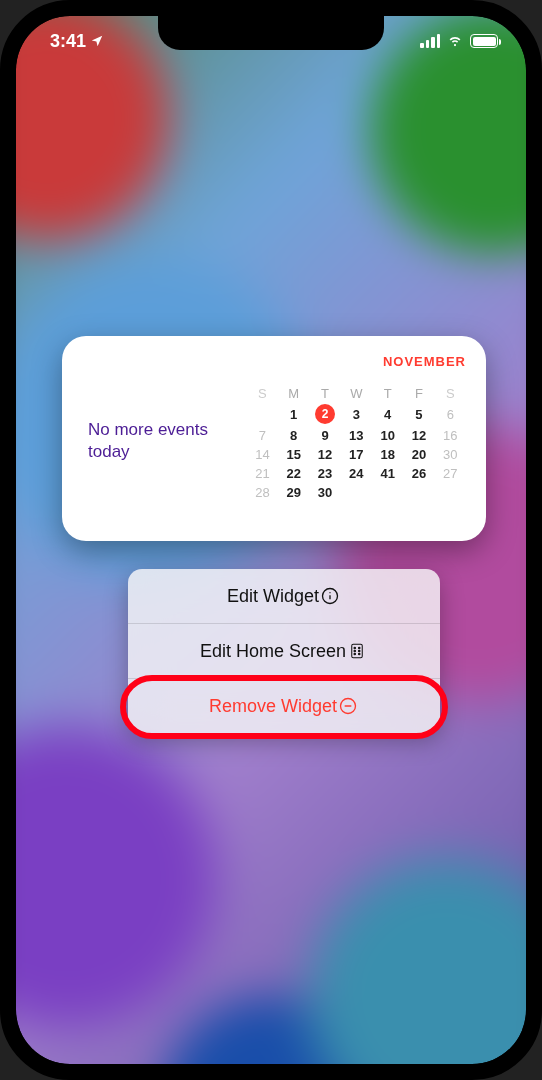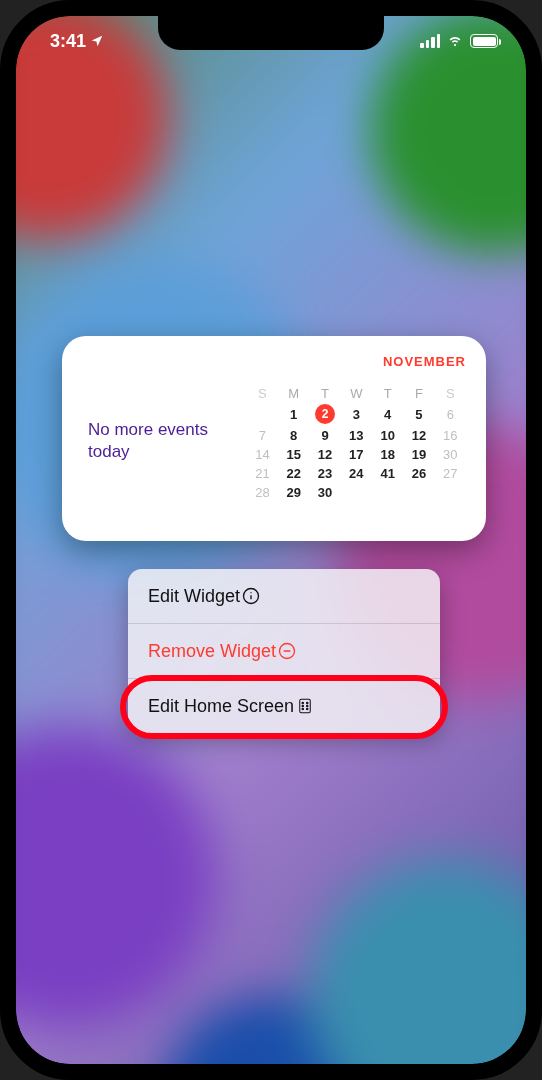--- a/index.html
+++ b/index.html
@@ -147,21 +147,21 @@
     left: 112px;
     width: 312px;
     background: rgba(245,245,247,0.82);
     backdrop-filter: blur(20px);
     border-radius: 14px;
     overflow: hidden;
     box-shadow: 0 8px 24px rgba(0,0,0,0.3);
   }
   .menu-item {
     display: flex;
-    justify-content: flex-start;
+    justify-content: center;
     align-items: center;
     padding: 16px 20px;
     font-size: 18px;
     color: #111;
     border-bottom: 0.5px solid rgba(0,0,0,0.12);
   }
   .menu-item:last-child { border-bottom: none; }
   .menu-item.destructive { color: #ff3b30; }
   .menu-icon { display:inline-flex; width:22px; height:22px; align-items:center; justify-content:center; }
 
@@ -260,21 +260,21 @@
                 <td>10</td>
                 <td>12</td>
                 <td class="wknd">16</td>
               </tr>
               <tr>
                 <td class="wknd">14</td>
                 <td>15</td>
                 <td>12</td>
                 <td>17</td>
                 <td>18</td>
-                <td>19</td>
+                <td>20</td>
                 <td class="wknd">30</td>
               </tr>
               <tr>
                 <td class="wknd">21</td>
                 <td>22</td>
                 <td>23</td>
                 <td>24</td>
                 <td>41</td>
                 <td>26</td>
                 <td class="wknd">27</td>
@@ -294,43 +294,43 @@
     </div>
 
     <div class="context-menu" id="context-menu">
         <div class="menu-item">
           <span>Edit Widget</span>
           <span class="menu-icon">
             <svg viewBox="0 0 24 24" width="20" height="20" fill="none" stroke="#111" stroke-width="1.6">
               <circle cx="12" cy="12" r="9"></circle>
               <line x1="12" y1="11" x2="12" y2="16"></line>
               <circle cx="12" cy="8" r="0.8" fill="#111" stroke="none"></circle>
-            </svg>
-          </span>
-        </div>
-        <div class="menu-item destructive">
-          <span>Remove Widget</span>
-          <span class="menu-icon">
-            <svg viewBox="0 0 24 24" width="20" height="20" fill="none" stroke="#ff3b30" stroke-width="1.6">
-              <circle cx="12" cy="12" r="9"></circle>
-              <line x1="8" y1="12" x2="16" y2="12"></line>
             </svg>
           </span>
         </div>
         <div class="menu-item">
           <span>Edit Home Screen</span>
           <span class="menu-icon">
             <svg viewBox="0 0 24 24" width="18" height="20" fill="none" stroke="#111" stroke-width="1.4">
               <rect x="5" y="3" width="14" height="18" rx="2"></rect>
               <circle cx="9" cy="8" r="1" fill="#111"></circle>
               <circle cx="15" cy="8" r="1" fill="#111"></circle>
               <circle cx="9" cy="12" r="1" fill="#111"></circle>
               <circle cx="15" cy="12" r="1" fill="#111"></circle>
               <circle cx="9" cy="16" r="1" fill="#111"></circle>
               <circle cx="15" cy="16" r="1" fill="#111"></circle>
             </svg>
           </span>
         </div>
+        <div class="menu-item destructive">
+          <span>Remove Widget</span>
+          <span class="menu-icon">
+            <svg viewBox="0 0 24 24" width="20" height="20" fill="none" stroke="#ff3b30" stroke-width="1.6">
+              <circle cx="12" cy="12" r="9"></circle>
+              <line x1="8" y1="12" x2="16" y2="12"></line>
+            </svg>
+          </span>
+        </div>
       </div>
 
     <div class="highlight-ring"></div>
   </div>
 </div>
 
 </body></html>

